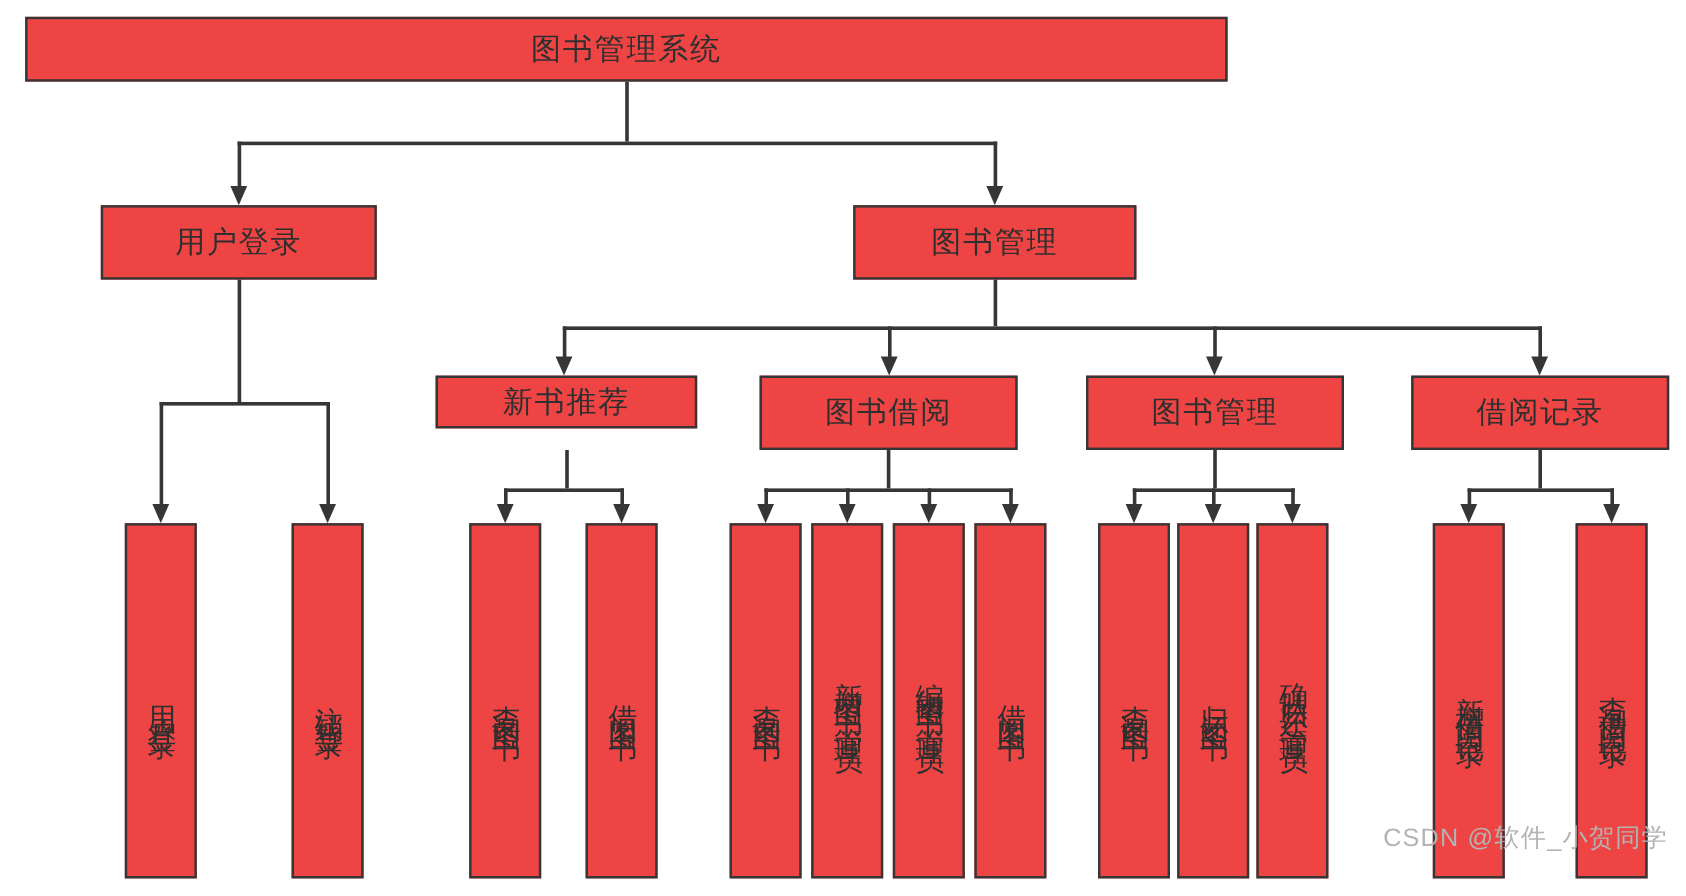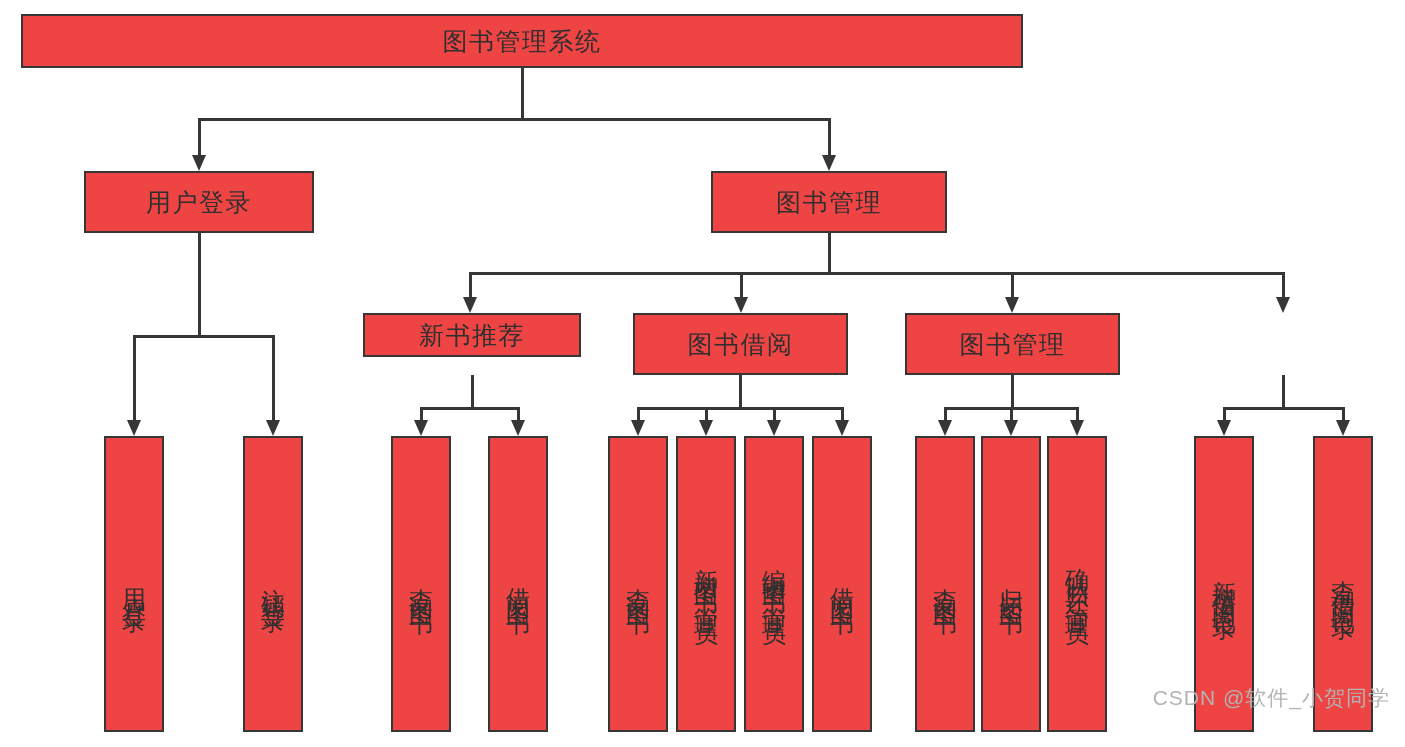--- a/index.html
+++ b/index.html
@@ -59,20 +59,21 @@
 <div class="canvas">
 
   <div class="node h" style="left:21px;top:14px;width:1002px;height:54px;">图书管理系统</div>
 
   <div class="node h" style="left:84px;top:171px;width:230px;height:62px;">用户登录</div>
   <div class="node h" style="left:711px;top:171px;width:236px;height:62px;">图书管理</div>
 
   <div class="node h" style="left:363px;top:313px;width:218px;height:44px;">新书推荐</div>
   <div class="node h" style="left:633px;top:313px;width:215px;height:62px;">图书借阅</div>
   <div class="node h" style="left:905px;top:313px;width:215px;height:62px;">图书管理</div>
+  <div class="node h" style="left:1176px;top:313px;width:215px;height:62px;">借阅记录</div>
 
   <div class="node v" style="left:104px;top:436px;width:60px;height:296px;">用户登录</div>
   <div class="node v" style="left:243px;top:436px;width:60px;height:296px;">注销登录</div>
 
   <div class="node v" style="left:391px;top:436px;width:60px;height:296px;">查询图书</div>
   <div class="node v" style="left:488px;top:436px;width:60px;height:296px;">借阅图书</div>
 
   <div class="node v" style="left:608px;top:436px;width:60px;height:296px;">查询图书</div>
   <div class="node v" style="left:676px;top:436px;width:60px;height:296px;">新增图书（管理员）</div>
   <div class="node v" style="left:744px;top:436px;width:60px;height:296px;">编辑图书（管理员）</div>

